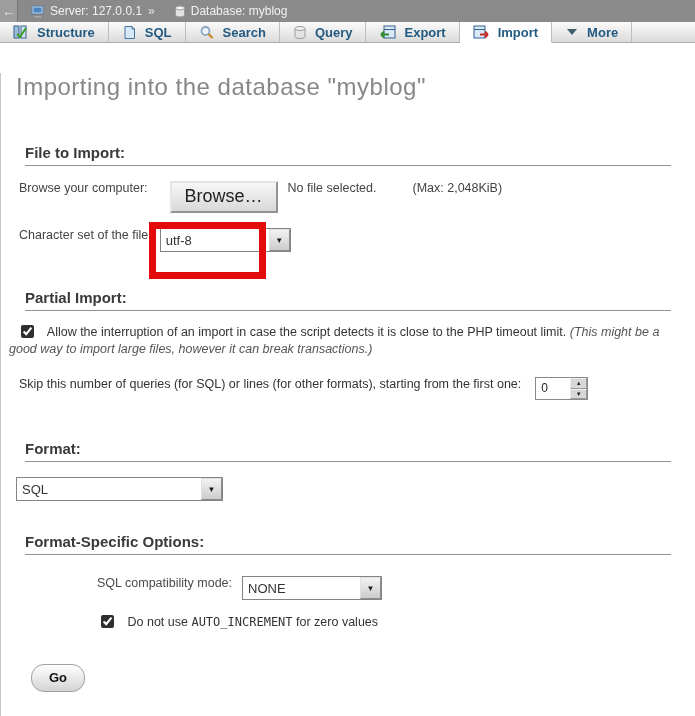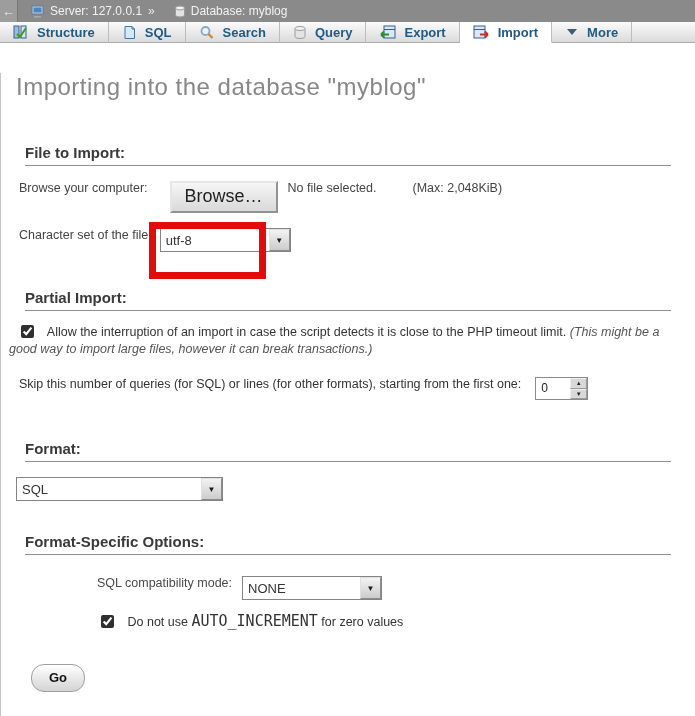--- a/index.html
+++ b/index.html
@@ -88,21 +88,21 @@
   .numval { flex:1; padding:3px 5px; font-size:12px; color:#222; }
   .spinner { width:17px; display:flex; flex-direction:column; }
   .spin-btn {
     flex:1; background:#d8d8d8; border:1px outset #eee; text-align:center;
     font-size:6px; line-height:9px; color:#222; cursor:pointer; overflow:hidden;
   }
   
   .compat-row { margin:21px 0 0 96px; color:#4a4a4a; }
   .autoinc-row { margin:12px 0 0 96px; color:#333; }
   .autoinc-row input { margin-right:10px; }
-  .mono { font-family:"DejaVu Sans Mono", monospace; font-size:15px; }
+  .mono { font-family:"DejaVu Sans Mono", monospace; font-size:12px; }
   
   .go-btn {
     display:inline-block; margin:33px 0 0 30px; padding:5px 17px 6px;
     background:linear-gradient(#ffffff,#d4d4d4);
     border:1px solid #9f9f9f; border-radius:13px;
     font-weight:bold; font-size:13px; color:#111; cursor:pointer;
     font-family:"Liberation Sans", sans-serif;
   }
   
   .red-highlight {

